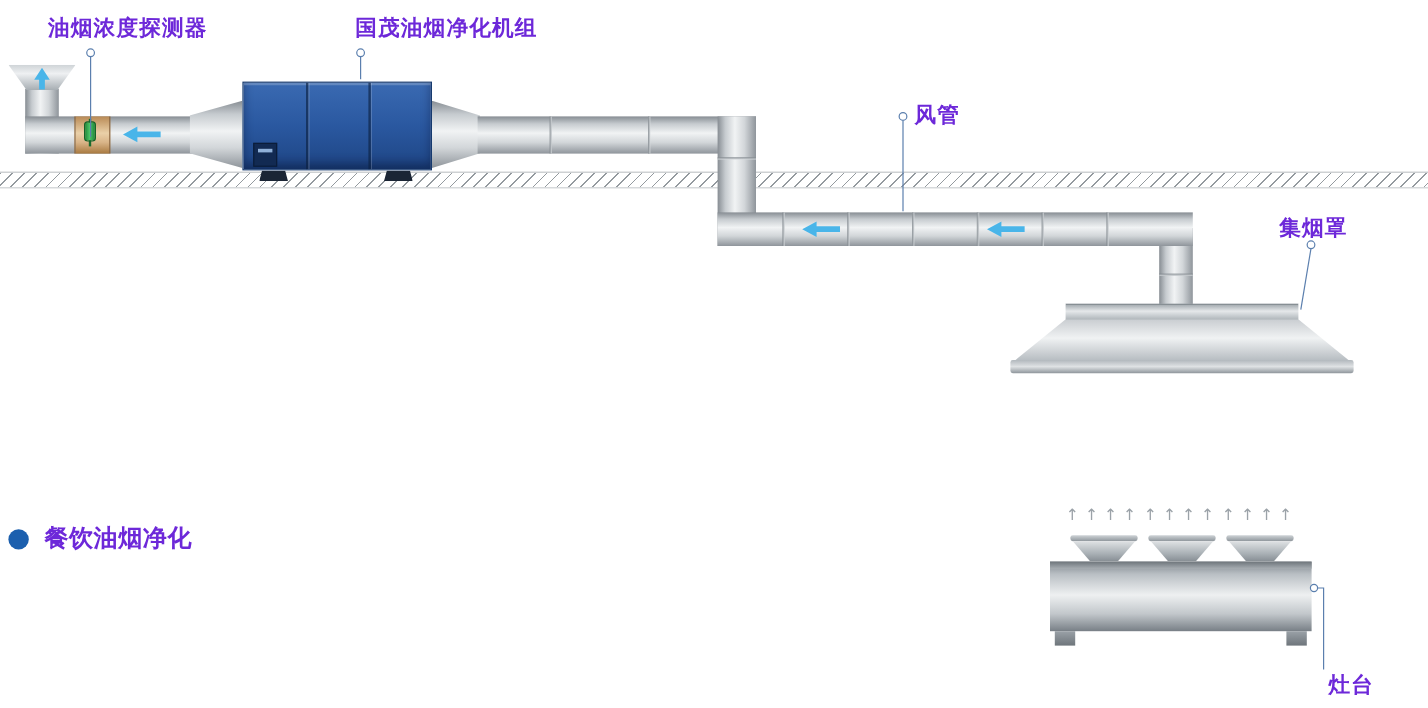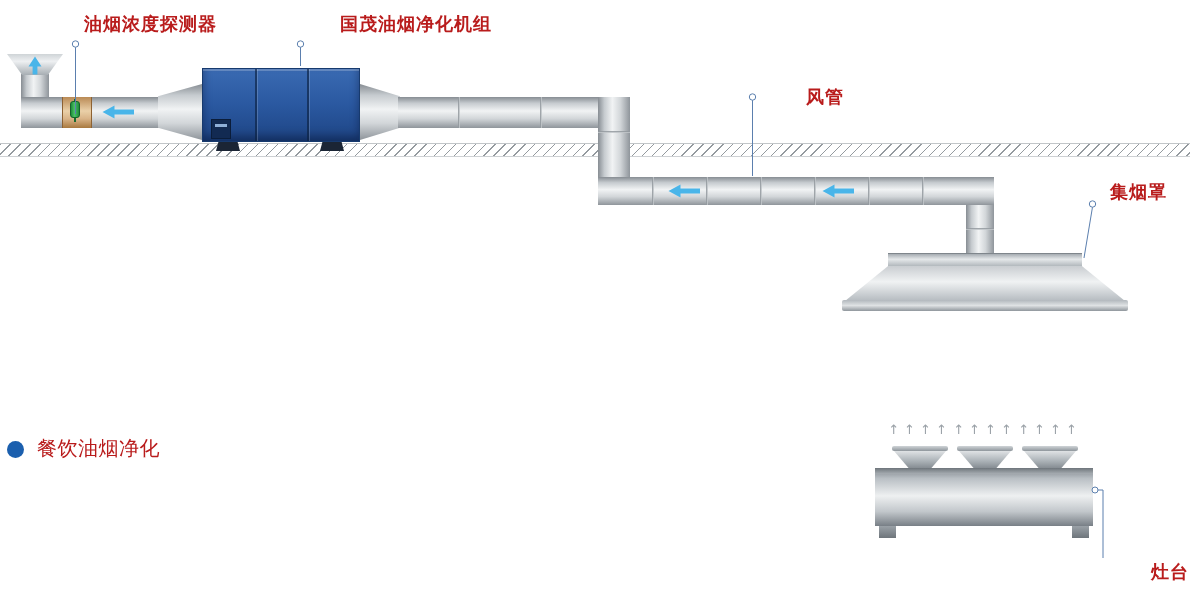--- a/index.html
+++ b/index.html
@@ -12,31 +12,31 @@
   .duct-h{position:absolute;background:linear-gradient(180deg,#878d93 0%,#c6cbcf 20%,#f1f3f4 45%,#d2d6d9 70%,#8f959b 100%);}
   .duct-v{position:absolute;background:linear-gradient(90deg,#878d93 0%,#c6cbcf 20%,#f1f3f4 45%,#d2d6d9 70%,#8f959b 100%);}
   .taper{position:absolute;background:linear-gradient(180deg,#878d93 0%,#c6cbcf 20%,#f1f3f4 45%,#d2d6d9 70%,#8f959b 100%);}
   .jointv{position:absolute;top:0;width:2px;height:100%;background:linear-gradient(90deg,#7d848a,#d6dadd);opacity:.85;}
   .jointh{position:absolute;left:0;height:2px;width:100%;background:linear-gradient(180deg,#7d848a,#d6dadd);opacity:.85;}
   
   .roof{position:absolute;left:0;top:143px;width:1190px;height:12px;
     background:repeating-linear-gradient(135deg,#949a9f 0 1px,transparent 1px 7px);
     border-top:1px solid #c2c6c9;border-bottom:1px solid #cdd0d3;}
   
-  .lbl{position:absolute;font-size:18px;font-weight:600;line-height:1;color:#b91c1c;letter-spacing:1px;white-space:nowrap;margin-left:44px;}
+  .lbl{position:absolute;font-size:18px;font-weight:600;line-height:1;color:#6d28d9;letter-spacing:1px;white-space:nowrap;}
   .steam{position:absolute;color:#9ba2a8;font-size:13px;letter-spacing:5px;line-height:1;text-align:center;}
   
   .purifier{position:absolute;left:202px;top:68px;width:158px;height:74px;
     background:linear-gradient(180deg,#3a6ab2 0%,#2a58a0 50%,#1e4584 100%);
     border:1px solid #173a6e;box-sizing:border-box;
     box-shadow:inset 0 2px 0 rgba(255,255,255,.22), inset 0 -5px 8px rgba(0,10,40,.4);}
   .pdiv{position:absolute;top:0;width:2px;height:100%;background:rgba(13,34,66,.65);box-shadow:1px 0 0 rgba(255,255,255,.18);}
   .foot{position:absolute;background:#1b2535;clip-path:polygon(10% 0,90% 0,100% 100%,0 100%);}
   .legend-dot{position:absolute;left:7px;top:441px;width:17px;height:17px;border-radius:50%;background:#1b5fae;}
-  .legend-title{position:absolute;left:37px;top:438px;font-size:20px;font-weight:normal;color:#b91c1c;letter-spacing:.5px;line-height:1;white-space:nowrap;}
+  .legend-title{position:absolute;left:37px;top:438px;font-size:20px;font-weight:bold;color:#6d28d9;letter-spacing:.5px;line-height:1;white-space:nowrap;}
   svg{display:block;}
 </style>
 </head>
 <body>
 
 <div id="canvas">
 
   <div class="roof"></div>
 
   <div class="duct-v" style="left:21px;top:74px;width:28px;height:54px;"></div>
@@ -112,21 +112,21 @@
   <div class="abs" style="left:1022px;top:446px;width:56px;height:5px;border-radius:2px;background:linear-gradient(180deg,#cfd4d7,#8f969c);"></div>
   <div class="abs" style="left:1024px;top:451px;width:52px;height:17px;clip-path:polygon(0 0,100% 0,72% 100%,28% 100%);background:linear-gradient(180deg,#dfe2e4,#aab1b6 60%,#868d93);"></div>
 
   <div class="steam" style="left:886px;top:423px;width:68px;">↑↑↑↑</div>
   <div class="steam" style="left:951px;top:423px;width:68px;">↑↑↑↑</div>
   <div class="steam" style="left:1016px;top:423px;width:68px;">↑↑↑↑</div>
 
   <div class="lbl" style="left:40px;top:15px;">油烟浓度探测器</div>
   <div class="lbl" style="left:296px;top:15px;">国茂油烟净化机组</div>
   <div class="lbl" style="left:762px;top:88px;">风管</div>
-  <div class="lbl" style="left:1066px;top:183px;">集烟罩</div>
+  <div class="lbl" style="left:1066px;top:183px;font-family:Liberation Mono, monospace;">集烟罩</div>
   <div class="lbl" style="left:1107px;top:563px;">灶台</div>
 
   <div class="legend-dot"></div>
   <div class="legend-title">餐饮油烟净化</div>
 
   <svg class="abs" style="left:0;top:0;pointer-events:none;" width="1190" height="590" viewBox="0 0 1190 590">
     <g stroke="#5b7fae" stroke-width="1" fill="none">
       <line x1="75.5" y1="47" x2="75.5" y2="114"></line>
       <line x1="300.5" y1="47" x2="300.5" y2="66"></line>
       <line x1="752.5" y1="100" x2="752.5" y2="176"></line>

